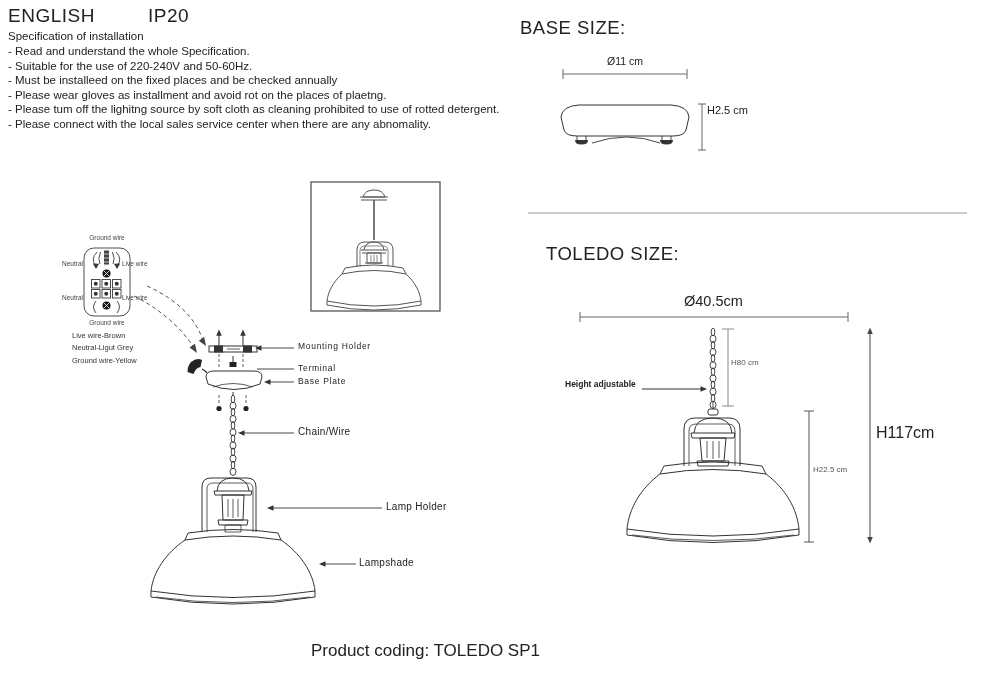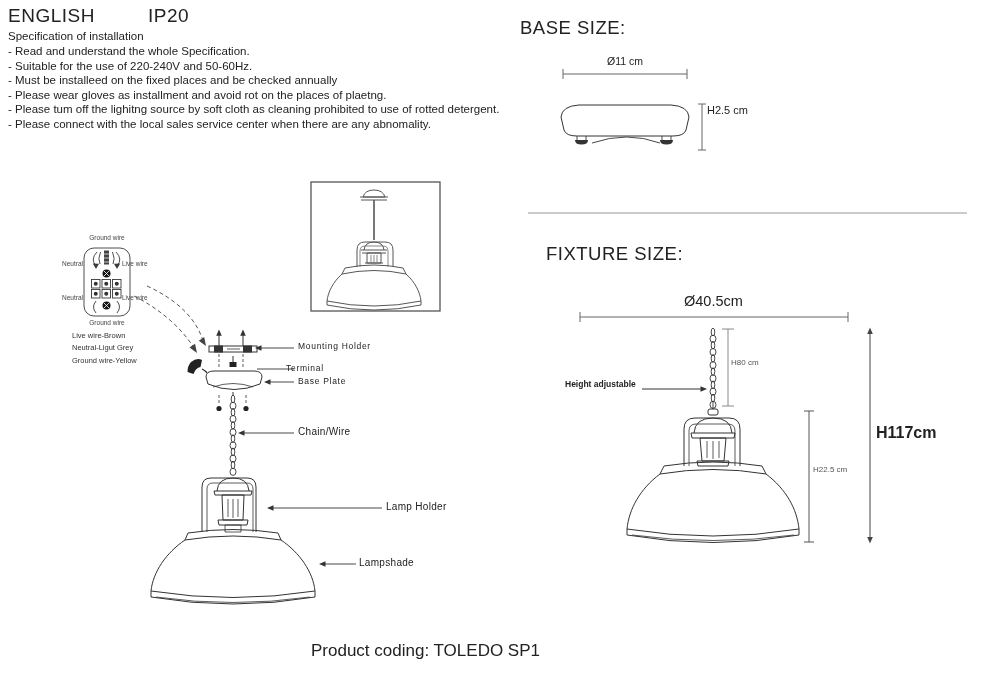--- a/index.html
+++ b/index.html
@@ -241,30 +241,30 @@
 <div class="lbl rgt" style="left:56px;top:294px;width:27px;font-size:6.5px;color:#444;">Neutral</div>
 <div class="lbl" style="left:122px;top:294px;font-size:6.5px;color:#444;">Live wire</div>
 <div class="lbl ctr" style="left:84px;top:319px;width:46px;font-size:6.5px;color:#444;">Ground wire</div>
 <div class="lbl" style="left:72px;top:330px;font-size:7.5px;line-height:12.3px;color:#333;">
   <div>Live wire-Brown</div>
   <div>Neutral-Ligut Grey</div>
   <div>Ground wire-Yellow</div>
 </div>
 
 <div class="lbl" style="left:298px;top:341px;font-size:8.5px;letter-spacing:.7px;">Mounting Holder</div>
-<div class="lbl" style="left:286px;top:363px;font-size:8.5px;letter-spacing:.7px;">Terminal</div>
+<div class="lbl" style="left:298px;top:363px;font-size:8.5px;letter-spacing:.7px;">Terminal</div>
 <div class="lbl" style="left:298px;top:376px;font-size:8.5px;letter-spacing:.7px;">Base Plate</div>
 <div class="lbl" style="left:298px;top:426px;font-size:10px;letter-spacing:.3px;">Chain/Wire</div>
 <div class="lbl" style="left:386px;top:501px;font-size:10px;letter-spacing:.3px;">Lamp Holder</div>
 <div class="lbl" style="left:359px;top:557px;font-size:10px;letter-spacing:.3px;">Lampshade</div>
 
 <div class="lbl" style="left:520px;top:17px;font-size:18.5px;letter-spacing:.5px;">BASE SIZE:</div>
 <div class="lbl ctr" style="left:563px;top:55px;width:124px;font-size:10.5px;">Ø11 cm</div>
 <div class="lbl" style="left:707px;top:104px;font-size:11px;">H2.5 cm</div>
 
-<div class="lbl" style="left:546px;top:243px;font-size:18.5px;letter-spacing:.5px;">FIXTURE SIZE:</div>
+<div class="lbl" style="left:546px;top:243px;font-size:18.5px;letter-spacing:.5px;">TOLEDO SIZE:</div>
 <div class="lbl" style="left:684px;top:293px;font-size:14.5px;">Ø40.5cm</div>
 <div class="lbl" style="left:731px;top:358px;font-size:8px;color:#555;">H80 cm</div>
 <div class="lbl" style="left:565px;top:379px;font-size:8.5px;font-weight:bold;text-align:center;">Height adjustable</div>
 <div class="lbl" style="left:813px;top:465px;font-size:8px;color:#555;">H22.5 cm</div>
-<div class="lbl" style="left:876px;top:424px;font-size:16px;font-weight:bold;">H117cm</div>
+<div class="lbl" style="left:876px;top:424px;font-size:16px;">H117cm</div>
 
 <div class="lbl ctr" style="left:0;top:641px;width:851px;font-size:17px;">Product coding: TOLEDO SP1</div>
 
 </body></html>

